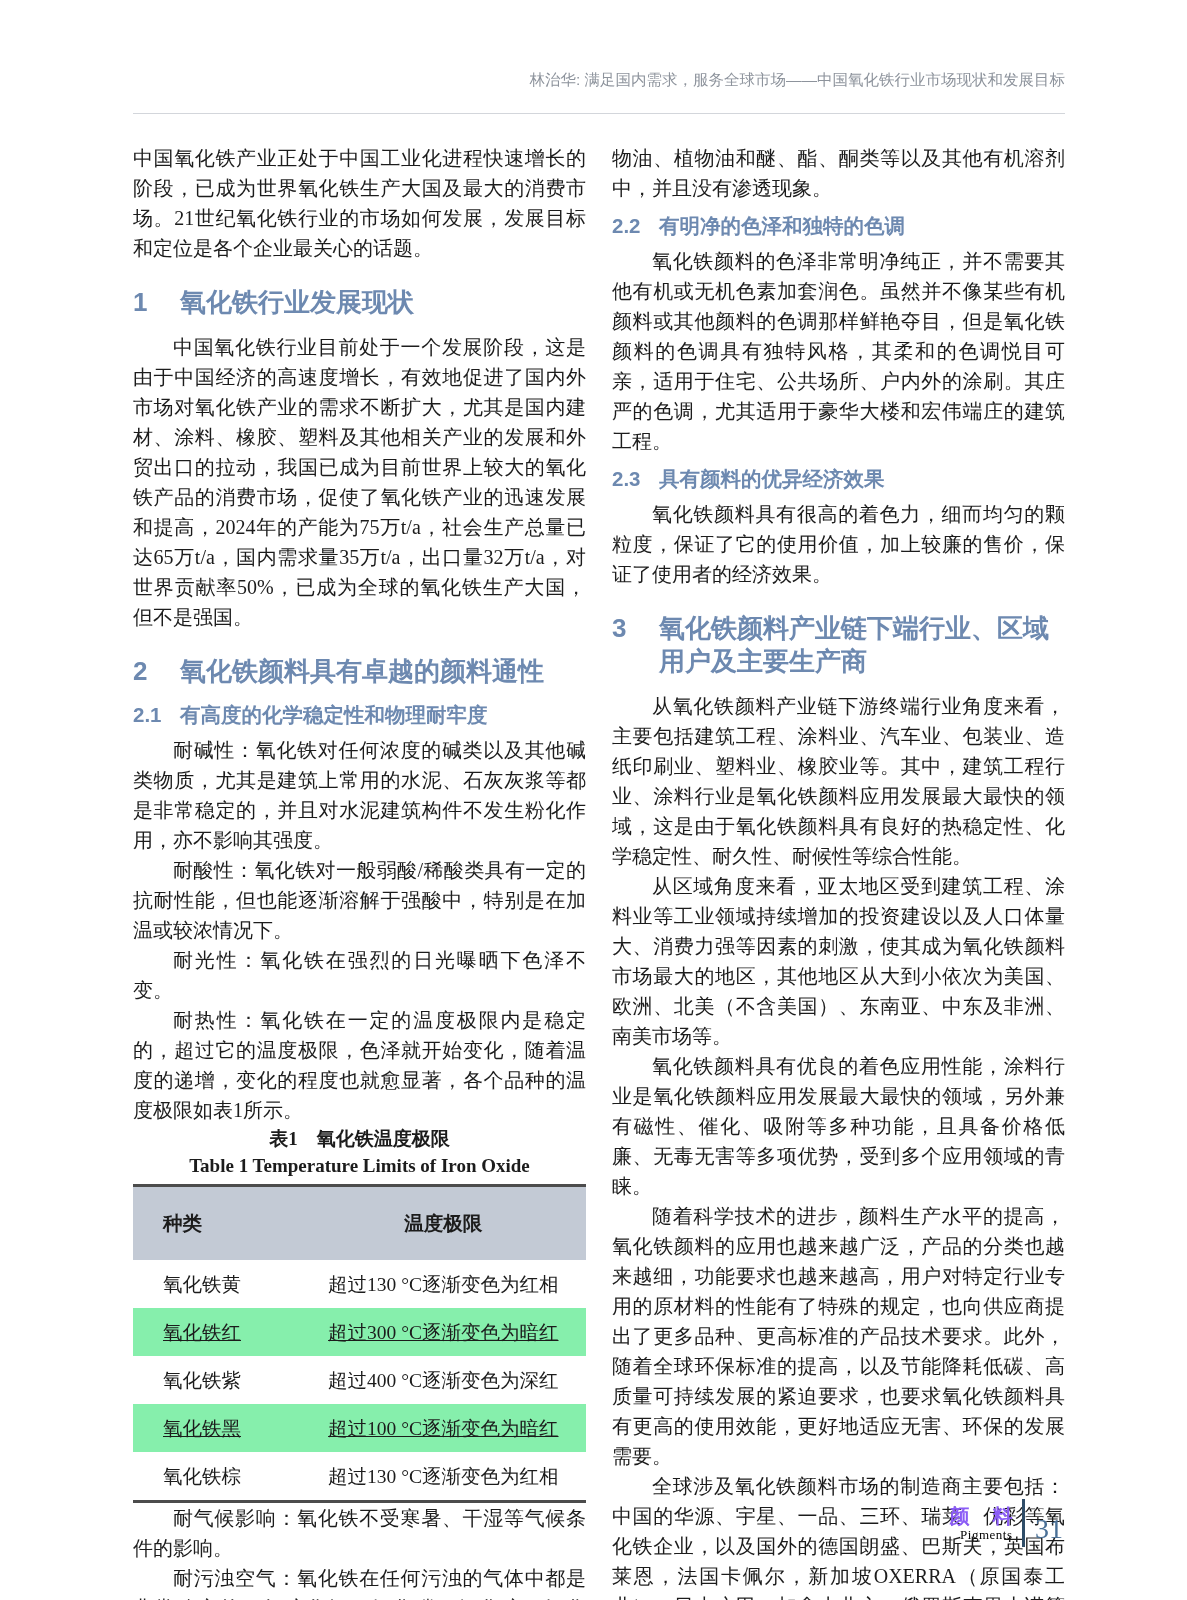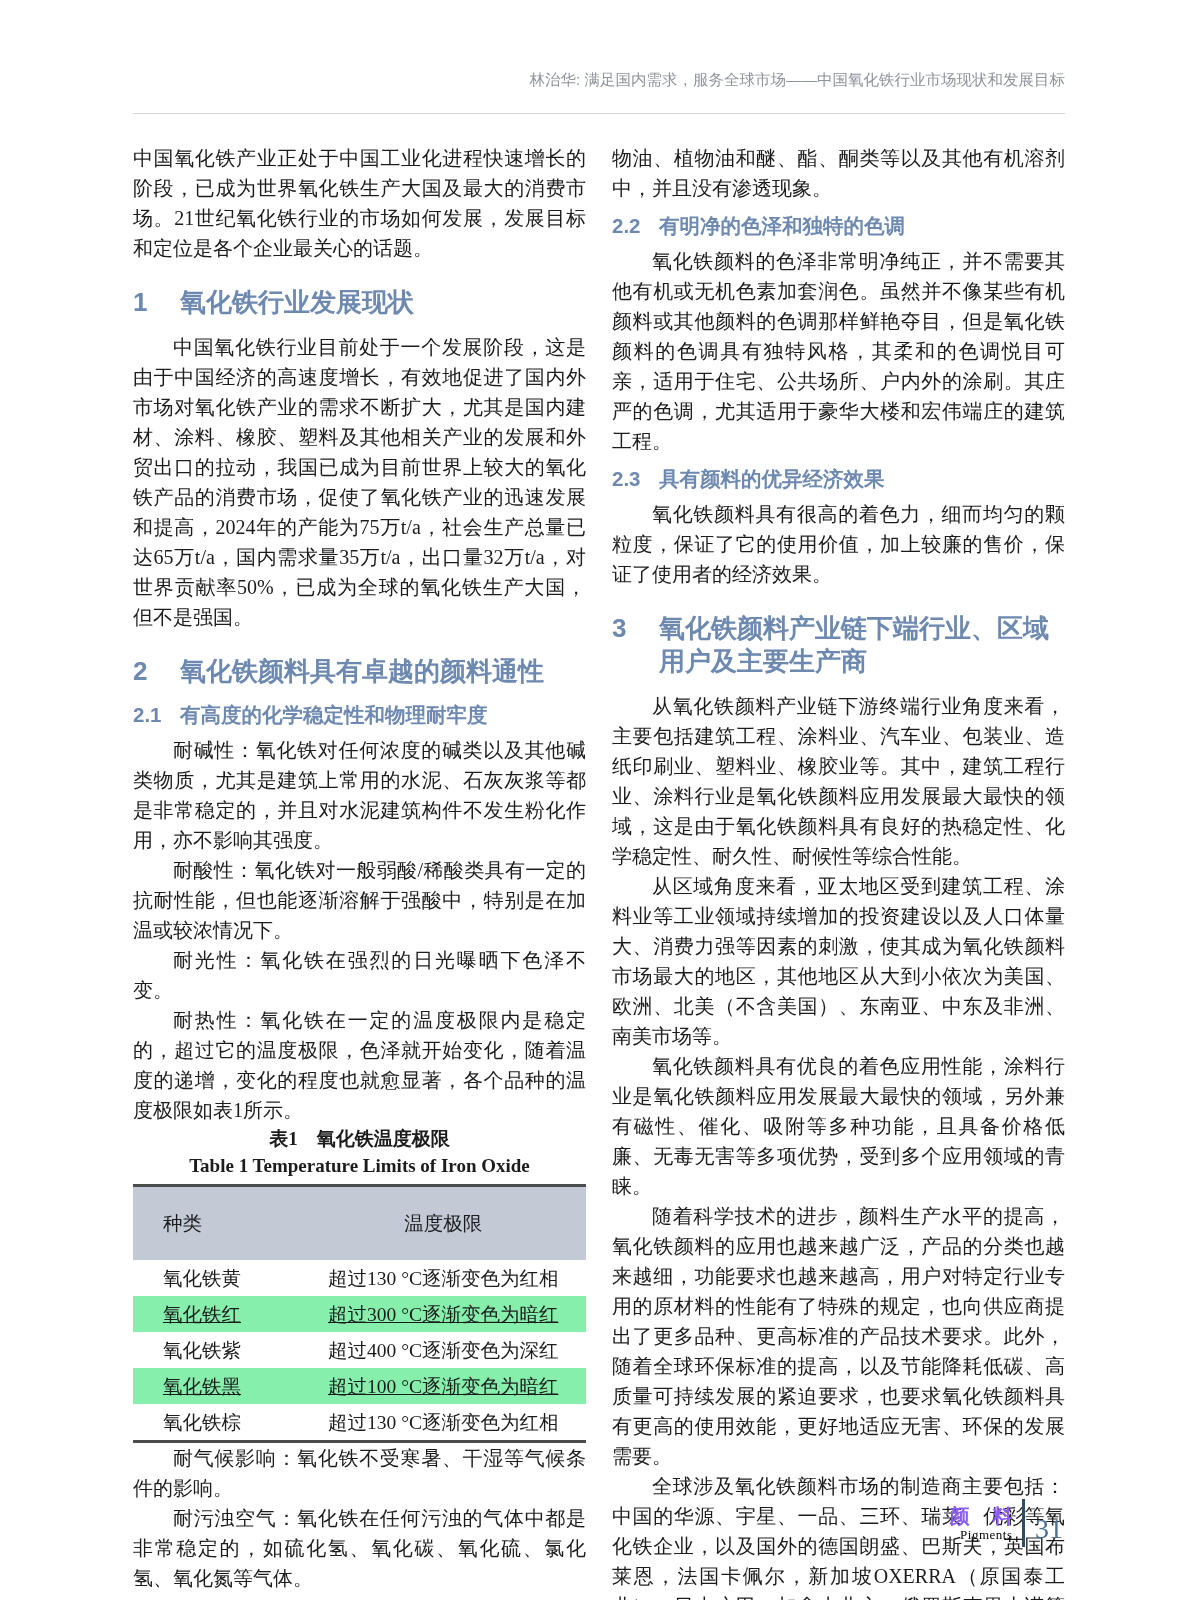--- a/index.html
+++ b/index.html
@@ -34,23 +34,23 @@
   .h2 .num{width:47px;flex:0 0 47px;}
 
   .table-block{}
   .tbl-cap{font-weight:bold;text-align:center;font-size:19px;line-height:27px;}
   table.datatable{
     width:100%;border-collapse:collapse;margin-top:5px;
     border-top:3px solid #4c4c4c;border-bottom:3px solid #4c4c4c;
     font-size:19.5px;
   }
   table.datatable th{
-    background:#c3cad5;font-weight:normal;height:41px;padding:16px;
+    background:#c3cad5;font-weight:bold;height:41px;padding:16px;
   }
-  table.datatable td{height:36px;padding:0;}
+  table.datatable td{height:48px;padding:0;}
   table.datatable .c1{width:37%;text-align:left;padding-left:30px;}
   table.datatable .c2{text-align:center;}
   table.datatable tr.alt td{background:#86efac;text-decoration:underline;}
 
   .after-table{margin-top:52px;}
 
   .footer{
     position:absolute;right:124px;bottom:53px;
     display:flex;align-items:center;
   }

